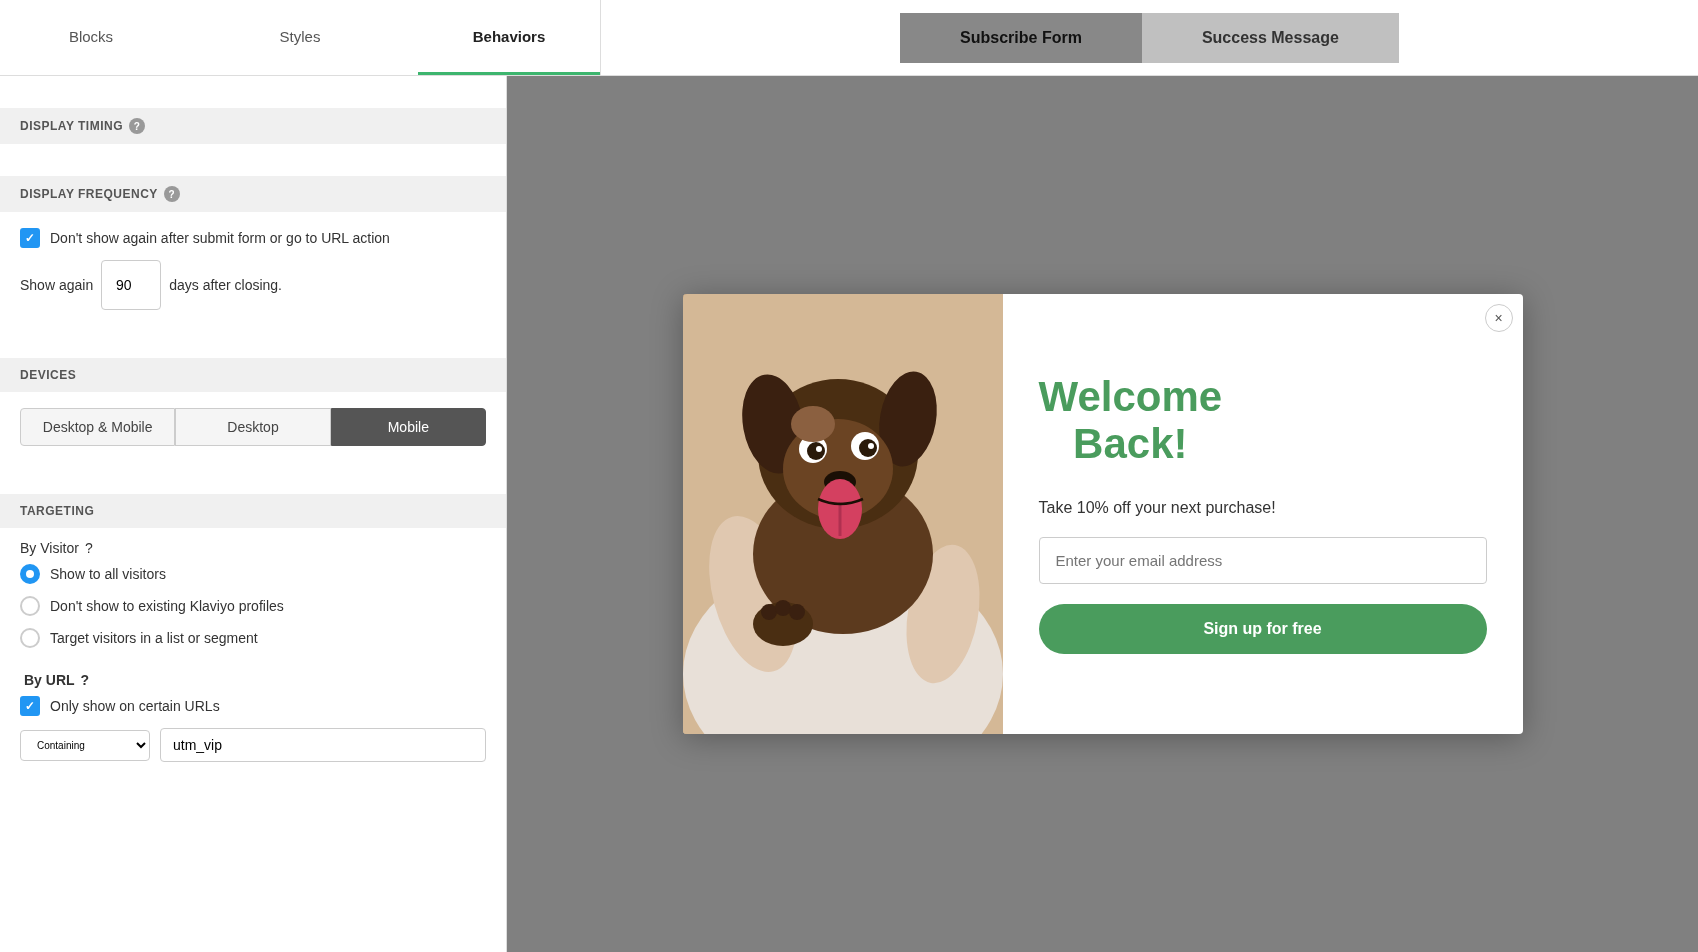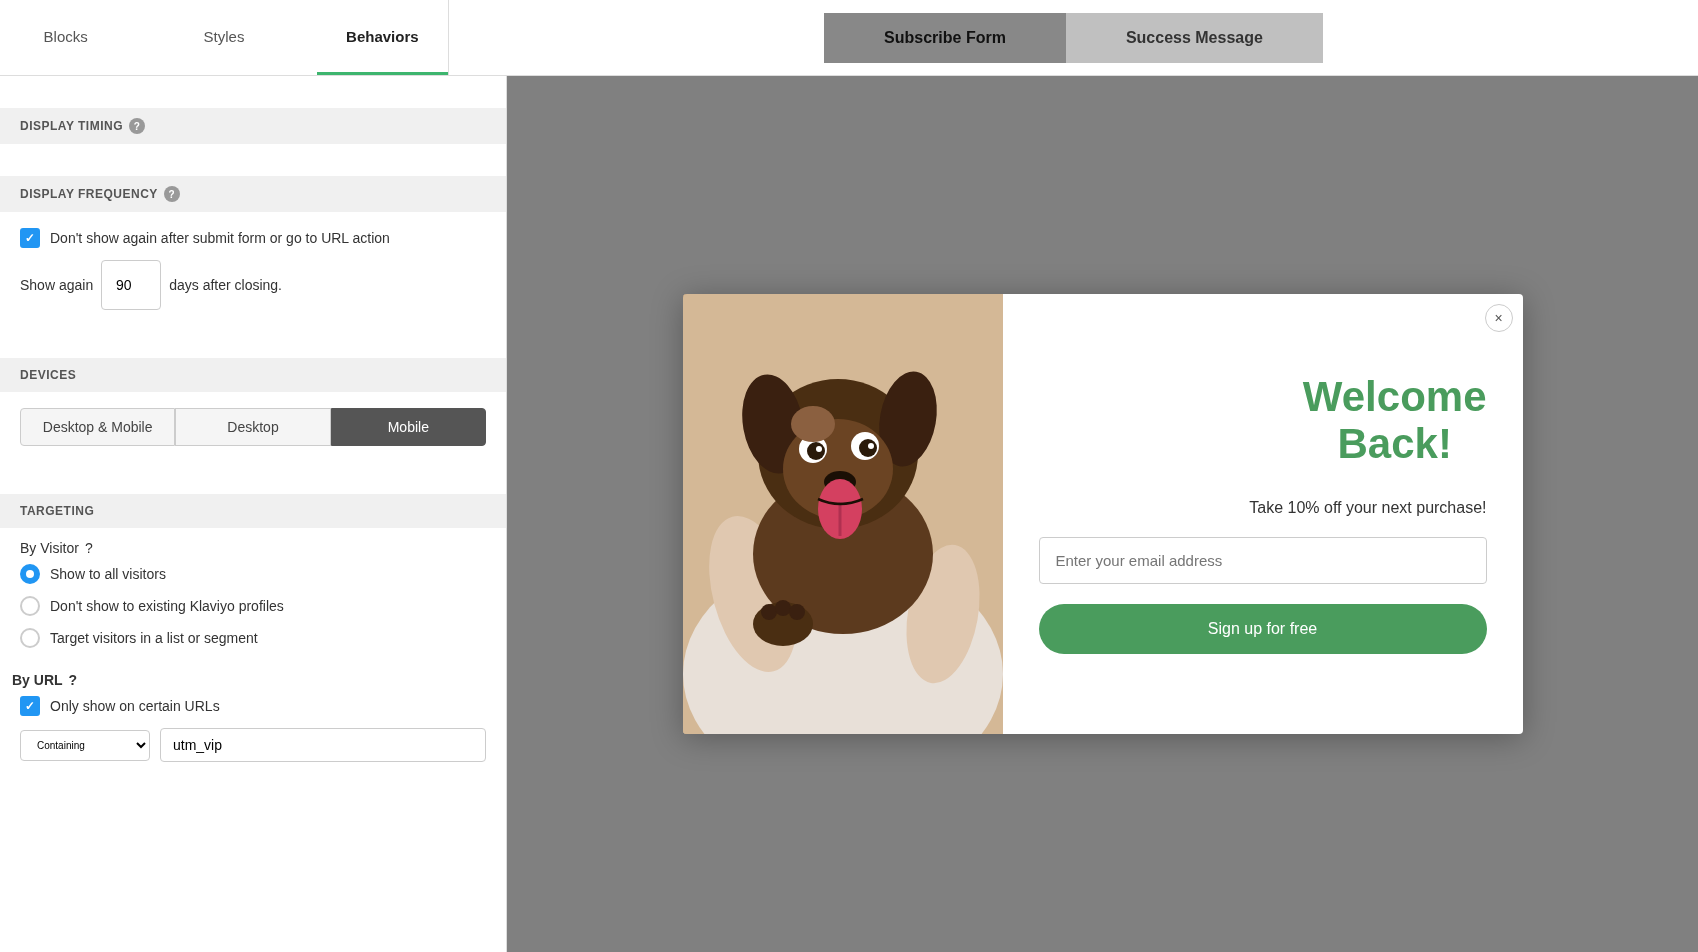--- a/index.html
+++ b/index.html
@@ -162,21 +162,21 @@
       color: #333;
       padding: 12px 20px 8px;
       display: flex;
       align-items: center;
       gap: 6px;
     }
     .by-url-label {
       font-size: 14px;
       font-weight: 600;
       color: #333;
-      padding: 12px 12px 8px;
+      padding: 12px 24px 8px;
       display: flex;
       align-items: center;
       gap: 6px;
     }
     .visitor-options {
       padding: 0 20px 12px;
     }
     .url-options {
       padding: 0 20px 12px;
     }
@@ -228,21 +228,21 @@
       display: flex; align-items: center; justify-content: center;
       overflow: hidden;
       position: relative;
     }
 
     .popup-content {
       flex: 1;
       padding: 38px 36px;
       display: flex;
       flex-direction: column;
-      align-items: flex-end;
+      align-items: flex-start;
       justify-content: center;
       gap: 20px;
     }
     .popup-title {
       font-size: 42px;
       font-weight: 800;
       color: #4a9c5d;
       text-align: center;
       line-height: 1.1;
     }
@@ -261,21 +261,21 @@
       color: #999;
     }
     .popup-submit-btn {
       width: 100%;
       padding: 16px;
       background: #4a9c5d;
       color: #fff;
       border: none;
       border-radius: 30px;
       font-size: 16px;
-      font-weight: 400;
+      font-weight: 700;
       cursor: pointer;
     }
     .popup-close {
       position: absolute;
       top: 10px;
       right: 10px;
       width: 28px; height: 28px;
       border-radius: 50%;
       background: #fff;
       border: 1px solid #ccc;
@@ -290,21 +290,21 @@
     .top-nav {
       display: flex;
       border-bottom: 1px solid #ddd;
       background: #fff;
       height: 76px;
       align-items: stretch;
       width: 100%;
     }
     .left-tabs {
       display: flex;
-      width: 449px;
+      width: 601px;
       flex-shrink: 0;
       border-right: 1px solid #ddd;
       gap: 27px;
     }
     .left-tab {
       flex: 1;
       display: flex; align-items: center; justify-content: center;
       font-size: 15px;
       font-weight: 500;
       color: #555;

